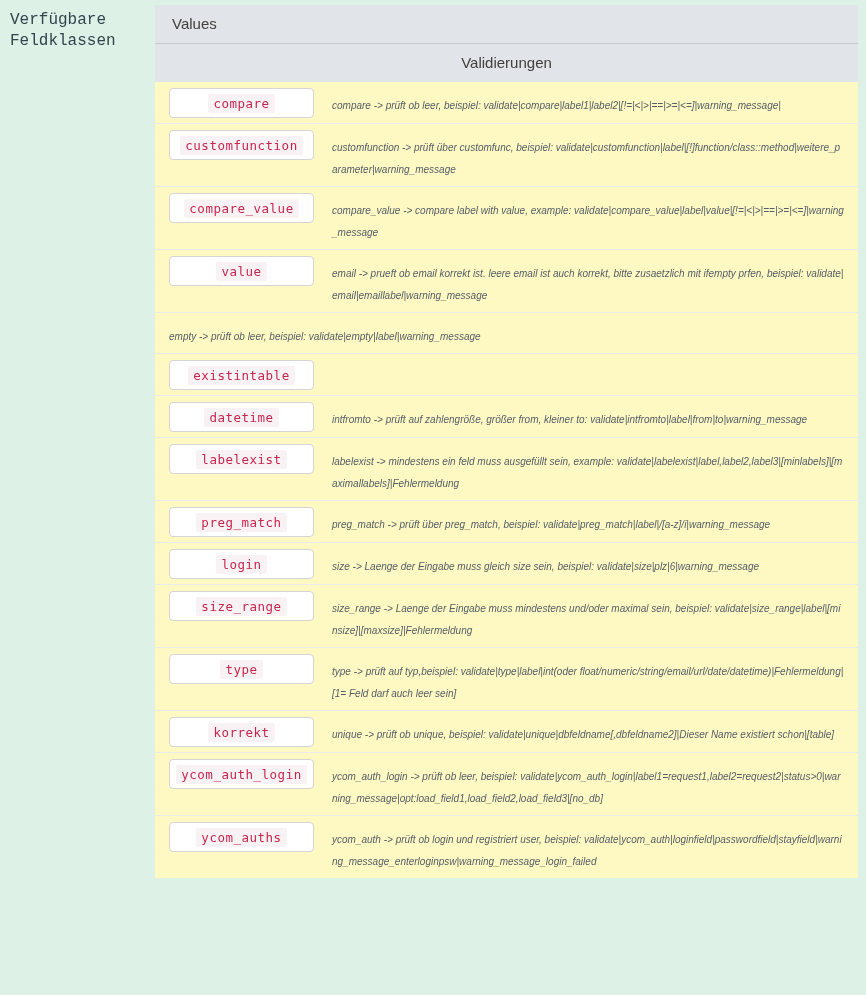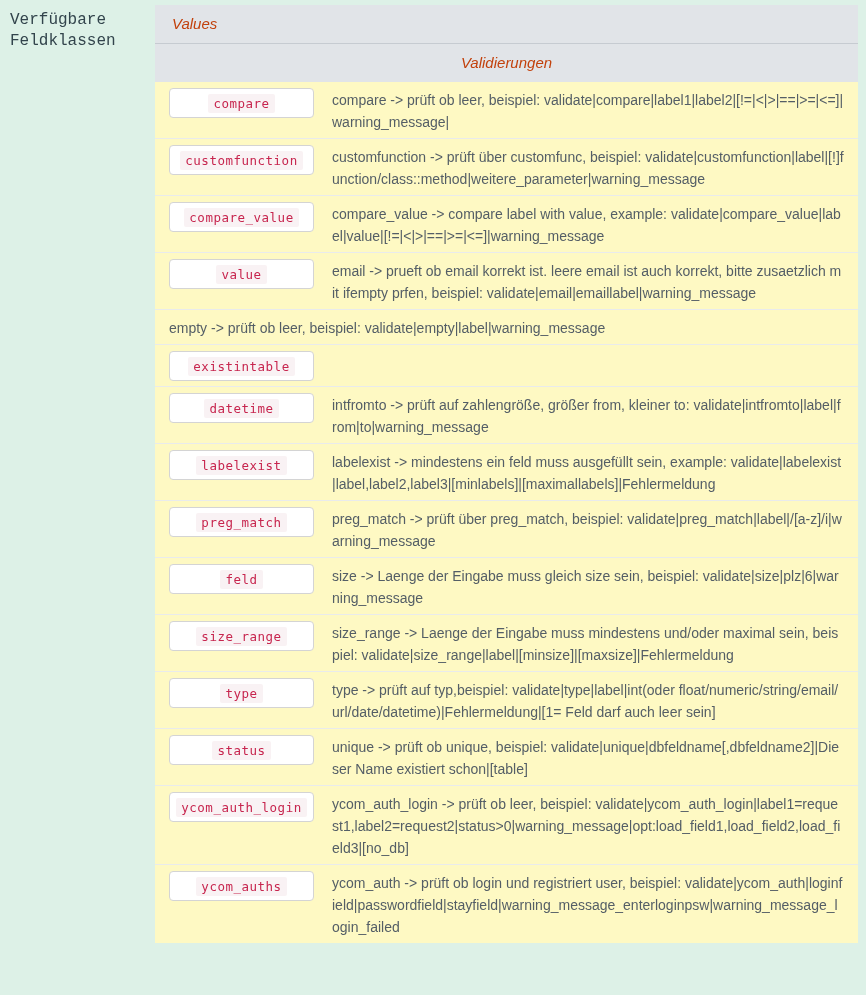--- a/index.html
+++ b/index.html
@@ -24,25 +24,24 @@
   }
   .table-wrap {
     position: absolute;
     left: 155px;
     top: 5px;
     width: 703px;
     background: #ffffff;
   }
   .thead {
     background: #e1e4e8;
-    color: #c2410c;
+    color: #404040;
     font-size: 15px;
     line-height: 22px;
     padding: 8px 17px;
-    font-style: italic;
   }
   .thead.second { border-top: 1px solid #c6cbd1; text-align: center; }
   .vrow {
     display: flex;
     align-items: flex-start;
     padding: 4px 14px 5px 14px;
     border-top: 1px solid #e9ebec;
     background: #fef9c3;
   }
   .vrow:first-child { border-top: none; }
@@ -63,25 +62,26 @@
     font-size: 12.5px;
     letter-spacing: 0.5px;
     color: #c7254e;
     background: #f9f2f4;
     padding: 2px 5px;
     border-radius: 2px;
     white-space: nowrap;
   }
   .desc {
     flex: 1;
-    margin-top: 3px;
-    font-size: 14px;
+    margin-top: 9px;
+    font-size: 10px;
     line-height: 22px;
     color: #545e66;
     word-break: break-all;
+    font-style: italic;
   }
 </style>
 </head>
 <body>
 
 <div class="sidebar-title">Verfügbare Feldklassen</div>
 
 <div class="table-wrap">
   <div class="thead">Values</div>
   <div class="thead second">Validierungen</div>
@@ -140,42 +140,42 @@
 
   <div class="vrow">
     <div class="badge-box">
       <span class="badge-label">preg_match</span>
     </div>
     <div class="desc">preg_match -&gt; prüft über preg_match, beispiel: validate|preg_match|label|/[a-z]/i|warning_message</div>
   </div>
 
   <div class="vrow">
     <div class="badge-box">
-      <span class="badge-label">feld</span>
+      <span class="badge-label">login</span>
     </div>
     <div class="desc">size -&gt; Laenge der Eingabe muss gleich size sein, beispiel: validate|size|plz|6|warning_message</div>
   </div>
 
   <div class="vrow">
     <div class="badge-box">
       <span class="badge-label">size_range</span>
     </div>
     <div class="desc">size_range -&gt; Laenge der Eingabe muss mindestens und/oder maximal sein, beispiel: validate|size_range|label|[minsize]|[maxsize]|Fehlermeldung</div>
   </div>
 
   <div class="vrow">
     <div class="badge-box">
       <span class="badge-label">type</span>
     </div>
     <div class="desc">type -&gt; prüft auf typ,beispiel: validate|type|label|int(oder float/numeric/string/email/url/date/datetime)|Fehlermeldung|[1= Feld darf auch leer sein]</div>
   </div>
 
   <div class="vrow">
     <div class="badge-box">
-      <span class="badge-label">status</span>
+      <span class="badge-label">korrekt</span>
     </div>
     <div class="desc">unique -&gt; prüft ob unique, beispiel: validate|unique|dbfeldname[,dbfeldname2]|Dieser Name existiert schon|[table]</div>
   </div>
 
   <div class="vrow">
     <div class="badge-box">
       <span class="badge-label">ycom_auth_login</span>
     </div>
     <div class="desc">ycom_auth_login -&gt; prüft ob leer, beispiel: validate|ycom_auth_login|label1=request1,label2=request2|status&gt;0|warning_message|opt:load_field1,load_field2,load_field3|[no_db]</div>
   </div>

